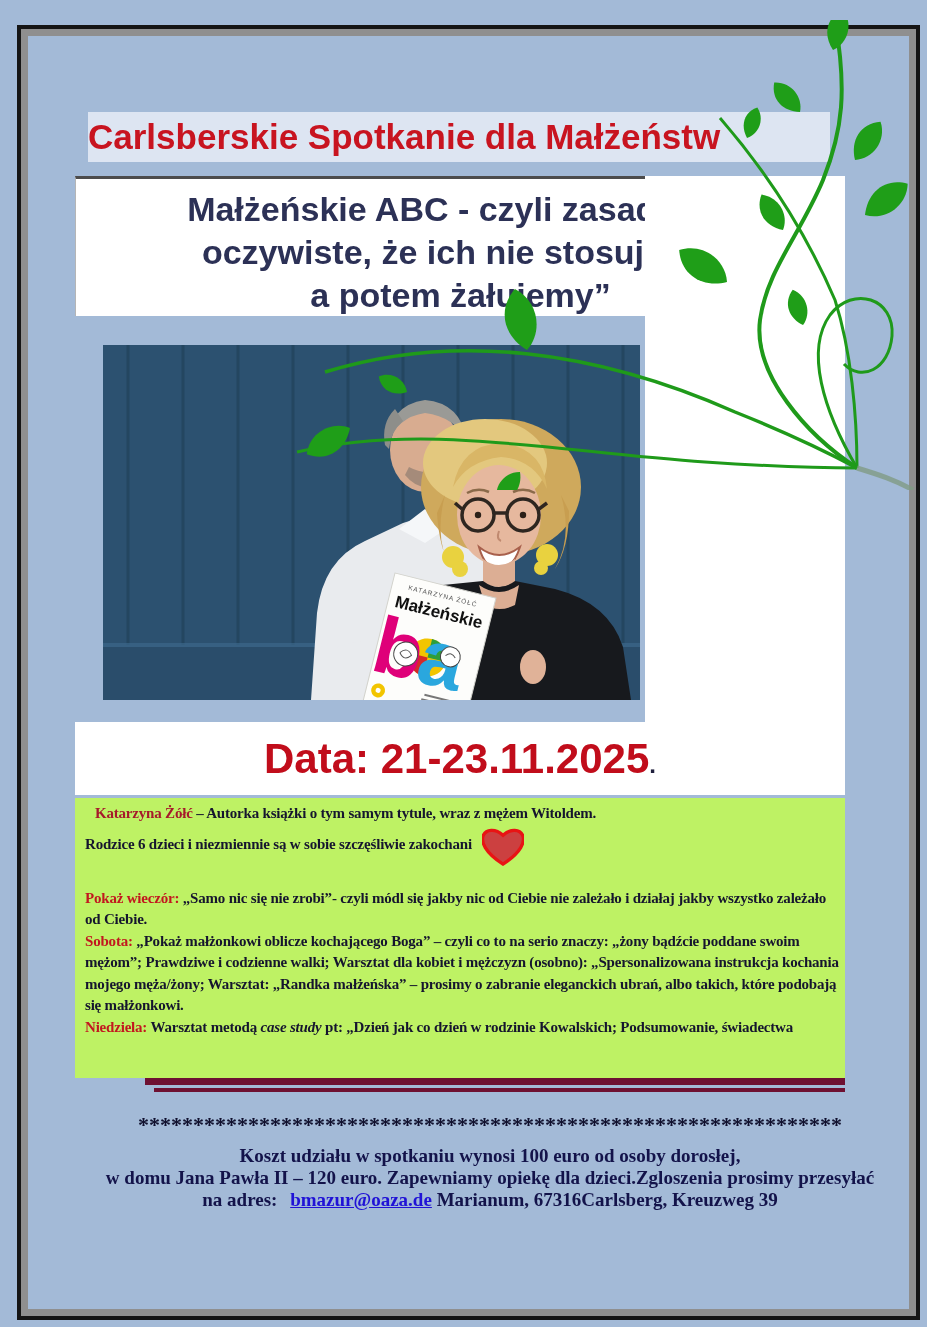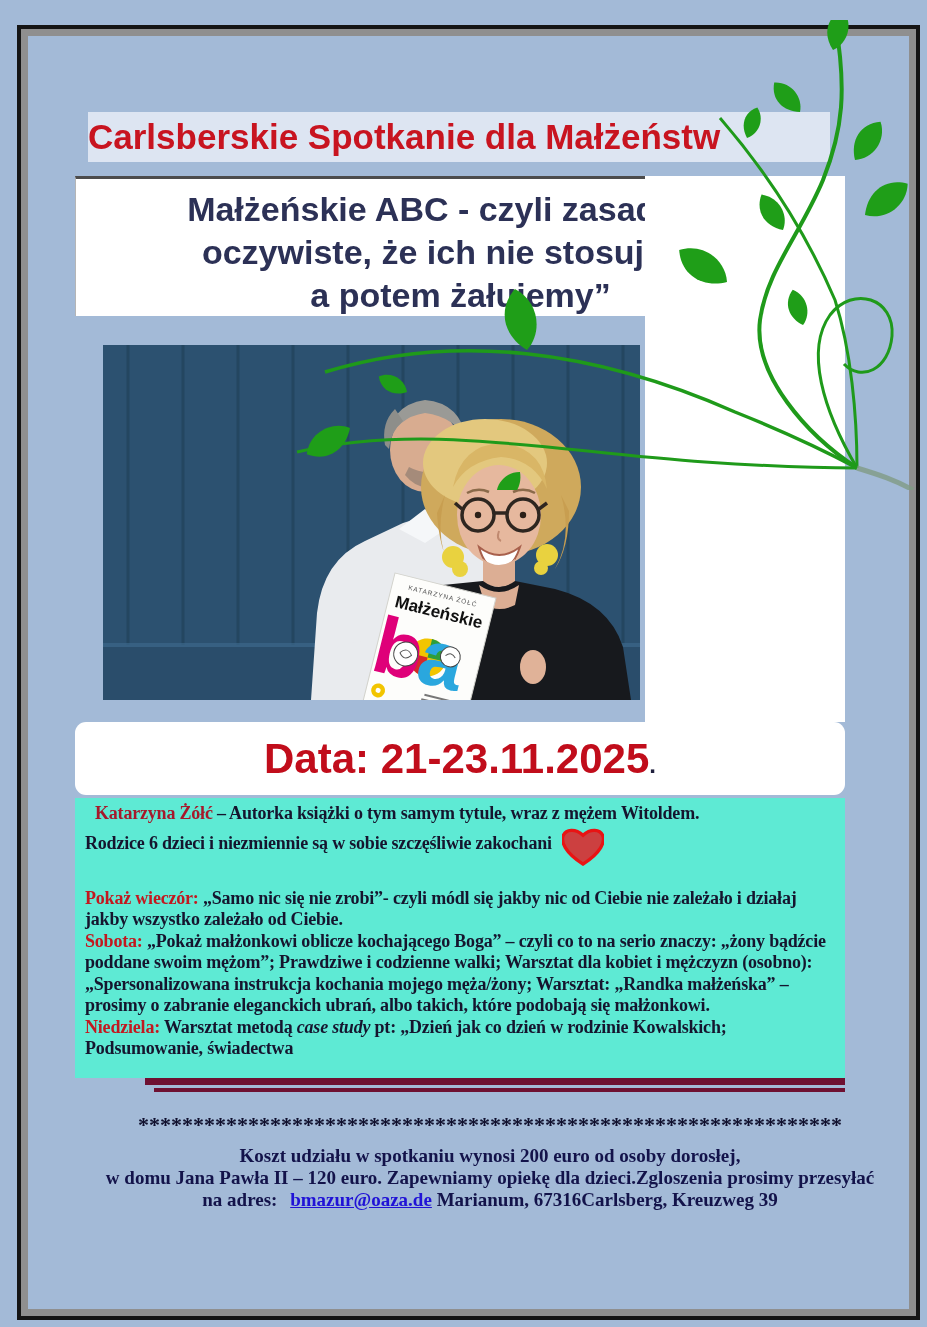--- a/index.html
+++ b/index.html
@@ -31,27 +31,27 @@
 
   
   .photo{left:103px;top:345px;width:537px;height:355px;}
 
   
   .vine{left:295px;top:20px;width:630px;height:470px;pointer-events:none;}
 
   
   .date-strip{left:75px;top:722px;width:770px;height:73px;background:#ffffff;
     text-align:center;line-height:73px;
-    font-family:"Liberation Sans",sans-serif;font-weight:bold;font-size:42px;color:#c10d1b;border-radius:11px;}
+    font-family:"Liberation Sans",sans-serif;font-weight:bold;font-size:42px;color:#c10d1b;}
   .date-strip .dot{color:#20203d;font-size:24px;}
 
   
-  .desc-panel{left:75px;top:798px;width:770px;height:280px;background:#5eead4;
+  .desc-panel{left:75px;top:798px;width:770px;height:280px;background:#bef264;
     box-sizing:border-box;padding:5px 5px 0 10px;
-    font-size:18px;line-height:21.5px;font-weight:bold;color:#15152e;letter-spacing:-0.2px;
+    font-size:15px;line-height:21.5px;font-weight:bold;color:#15152e;letter-spacing:-0.2px;
     overflow:hidden;}
   .desc-panel p{margin:0;}
   .about-l1,.about-l2{padding-left:10px;}
   .red-name{color:#a6192b;}
   .red-label{color:#c2181f;}
   .blank-line{height:19px;}
   .heart{display:inline-block;width:42px;height:44px;vertical-align:-20px;margin-left:10px;}
 
   
   .bar1{left:145px;top:1078px;width:700px;height:7px;background:#6e1132;}
@@ -203,16 +203,16 @@
   <p><span class="red-label">Pokaż wieczór:</span><span> „Samo nic się nie zrobi”- czyli módl się jakby nic od Ciebie nie zależało i działaj jakby wszystko zależało od Ciebie.</span></p>
   <p><span class="red-label">Sobota:</span><span> „Pokaż małżonkowi oblicze kochającego Boga” – czyli co to na serio znaczy: „żony bądźcie poddane swoim mężom”; Prawdziwe i codzienne walki; Warsztat dla kobiet i mężczyzn (osobno): „Spersonalizowana instrukcja kochania mojego męża/żony; Warsztat: „Randka małżeńska” – prosimy o zabranie eleganckich ubrań, albo takich, które podobają się małżonkowi.</span></p>
   <p><span class="red-label">Niedziela:</span><span> Warsztat metodą </span><i>case study</i><span> pt: „Dzień jak co dzień w rodzinie Kowalskich; Podsumowanie, świadectwa</span></p>
 </div>
 
 <div class="abs bar1"></div>
 <div class="abs bar2"></div>
 
 <div class="abs footer">
   <div class="stars">****************************************************************</div>
-  <div class="fl">Koszt udziału w spotkaniu wynosi 200 euro od osoby dorosłej,</div>
+  <div class="fl">Koszt udziału w spotkaniu wynosi 100 euro od osoby dorosłej,</div>
   <div class="fl">w domu Jana Pawła II – 120 euro. Zapewniamy opiekę dla dzieci.Zgloszenia prosimy przesyłać</div>
   <div class="fl"><span>na adres: </span><a class="email-link" href="#">bmazur@oaza.de</a><span> Marianum, 67316Carlsberg, Kreuzweg 39</span></div>
 </div>
 
 </body></html>

